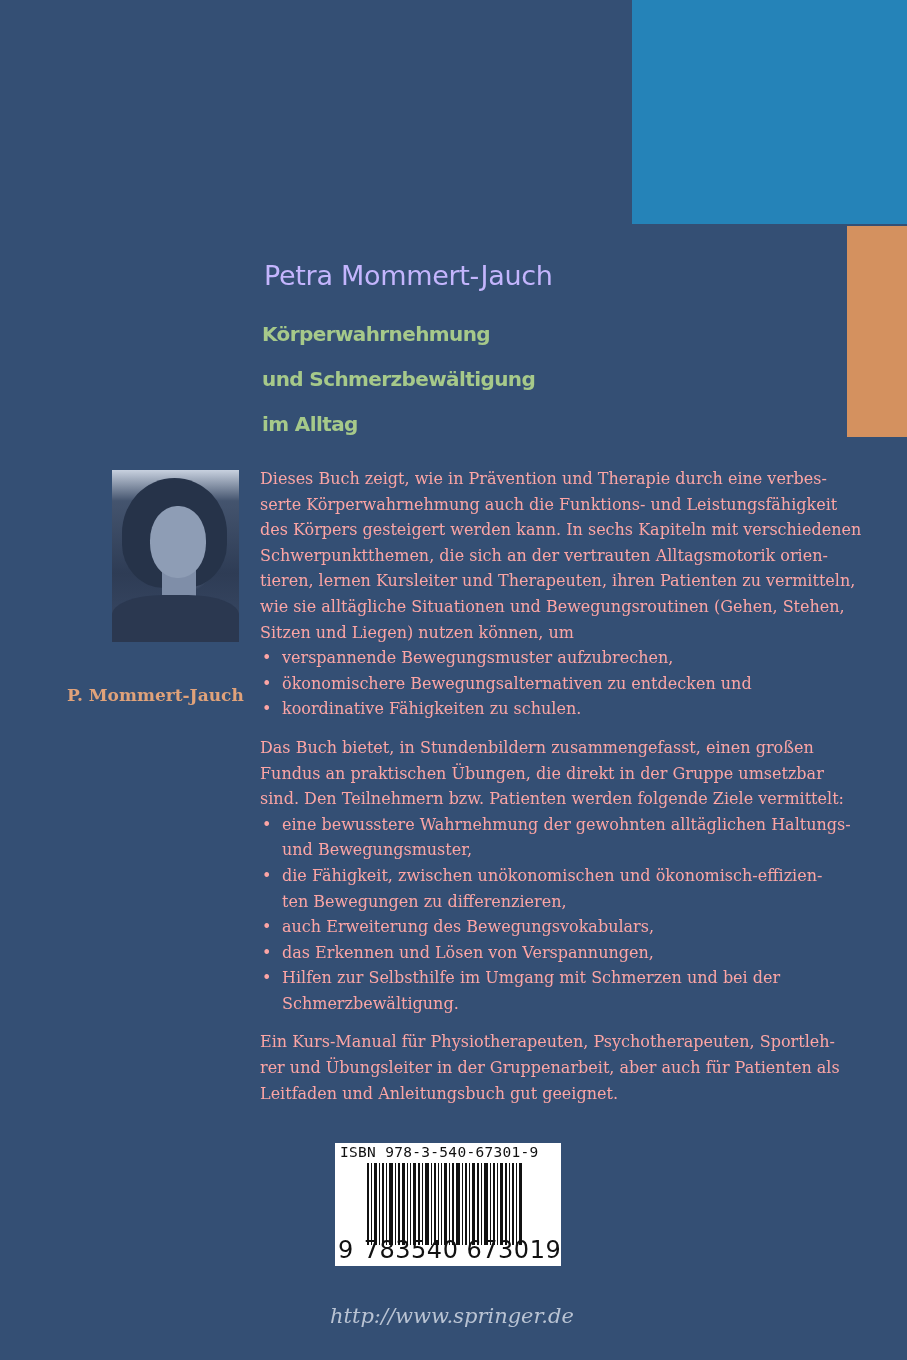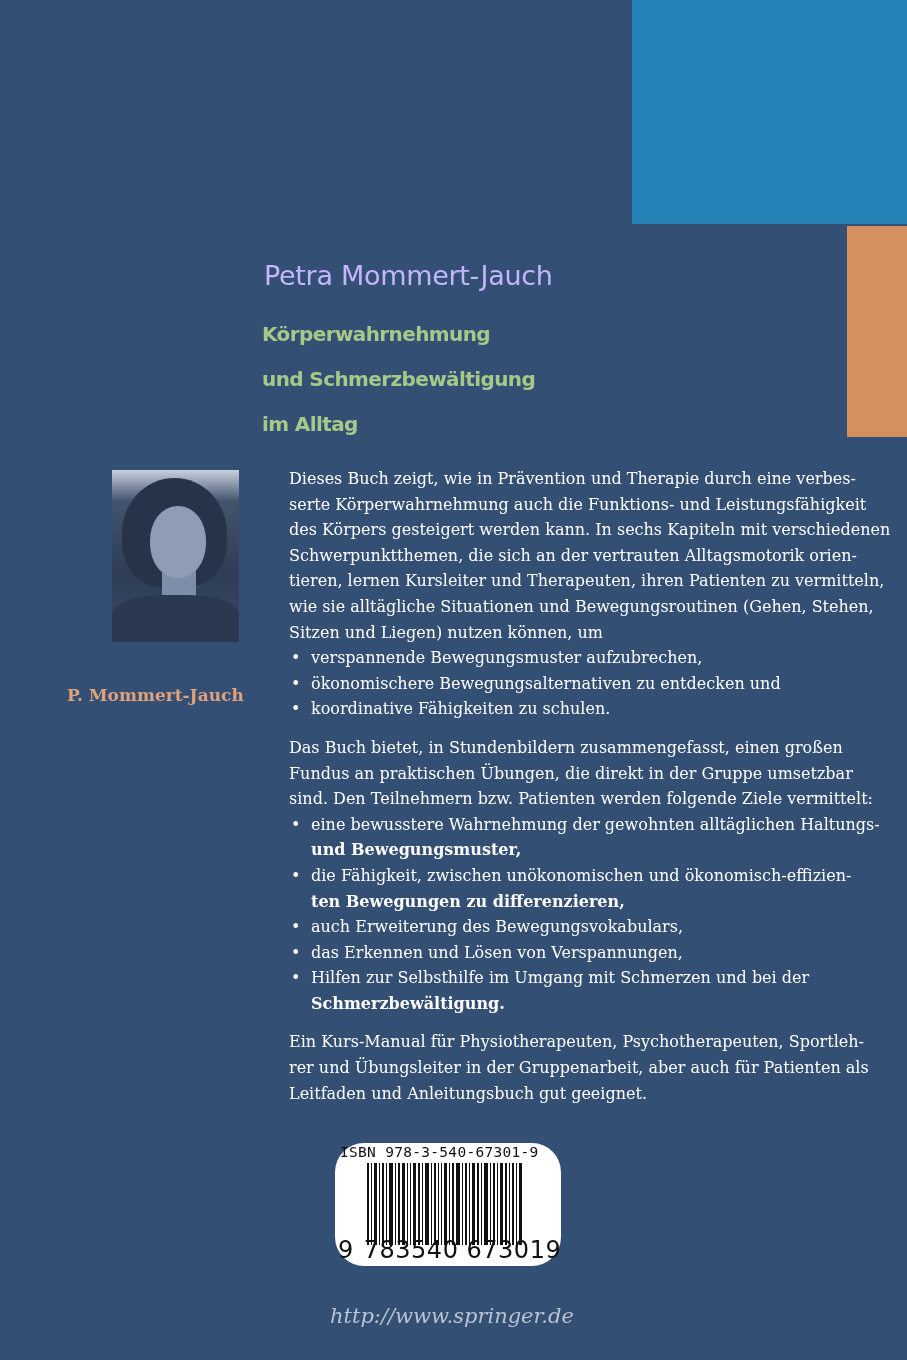--- a/index.html
+++ b/index.html
@@ -32,30 +32,30 @@
   .photo .hair { position: absolute; left: 10px; top: 8px; width: 105px; height: 110px; border-radius: 50% 50% 40% 40%; background: #263349; }
   .photo .face { position: absolute; left: 38px; top: 36px; width: 56px; height: 72px; border-radius: 48%; background: #8e9db5; }
   .photo .neck { position: absolute; left: 50px; top: 100px; width: 34px; height: 30px; background: #7f8ea8; }
   .photo .shirt { position: absolute; left: 0; top: 125px; width: 127px; height: 50px; background: #2b3850; border-radius: 40% 40% 0 0; }
   .photo-caption {
     position: absolute; left: 67px; top: 650px;
     font-size: 17px; font-weight: bold; color: #e0a27a; white-space: nowrap; margin-top: 35px;
   }
   .body-text {
     position: absolute; left: 260px; top: 466px; width: 560px;
-    font-size: 16px; line-height: 25.6px; color: #ffffff; margin-left: 29px;
+    font-size: 16px; line-height: 25.6px; color: #fca5a5;
   }
   .body-text p { margin: 0; white-space: nowrap; }
   .body-text .para { margin-bottom: 13px; }
   .bullet { position: relative; padding-left: 22px; white-space: nowrap; }
   .bullet::before { content: "•"; position: absolute; left: 2px; top: 0; }
-  .cont { padding-left: 22px; white-space: nowrap; font-weight: bold; }
+  .cont { padding-left: 22px; white-space: nowrap; }
   .barcode {
     position: absolute; left: 335px; top: 1143px; width: 226px; height: 123px;
-    background: #ffffff; color: #111; border-radius: 29px;
+    background: #ffffff; color: #111;
   }
   .isbn-text {
     position: absolute; left: 5px; top: 1px;
     font-family: "DejaVu Sans Mono", "Liberation Mono", monospace; font-size: 14.5px; letter-spacing: 0.3px;
   }
   .bars { position: absolute; left: 32px; top: 20px; width: 184px; height: 82px; display: flex; align-items: flex-start; }
   .bars span { display: block; height: 82px; background: #111; margin-right: 2px; }
   .ean-digits {
     position: absolute; left: 3px; top: 94px; font-family: "DejaVu Sans", "Liberation Sans", sans-serif;
     font-size: 24px; line-height: 26px; letter-spacing: 0.5px; background: transparent; white-space: nowrap;

